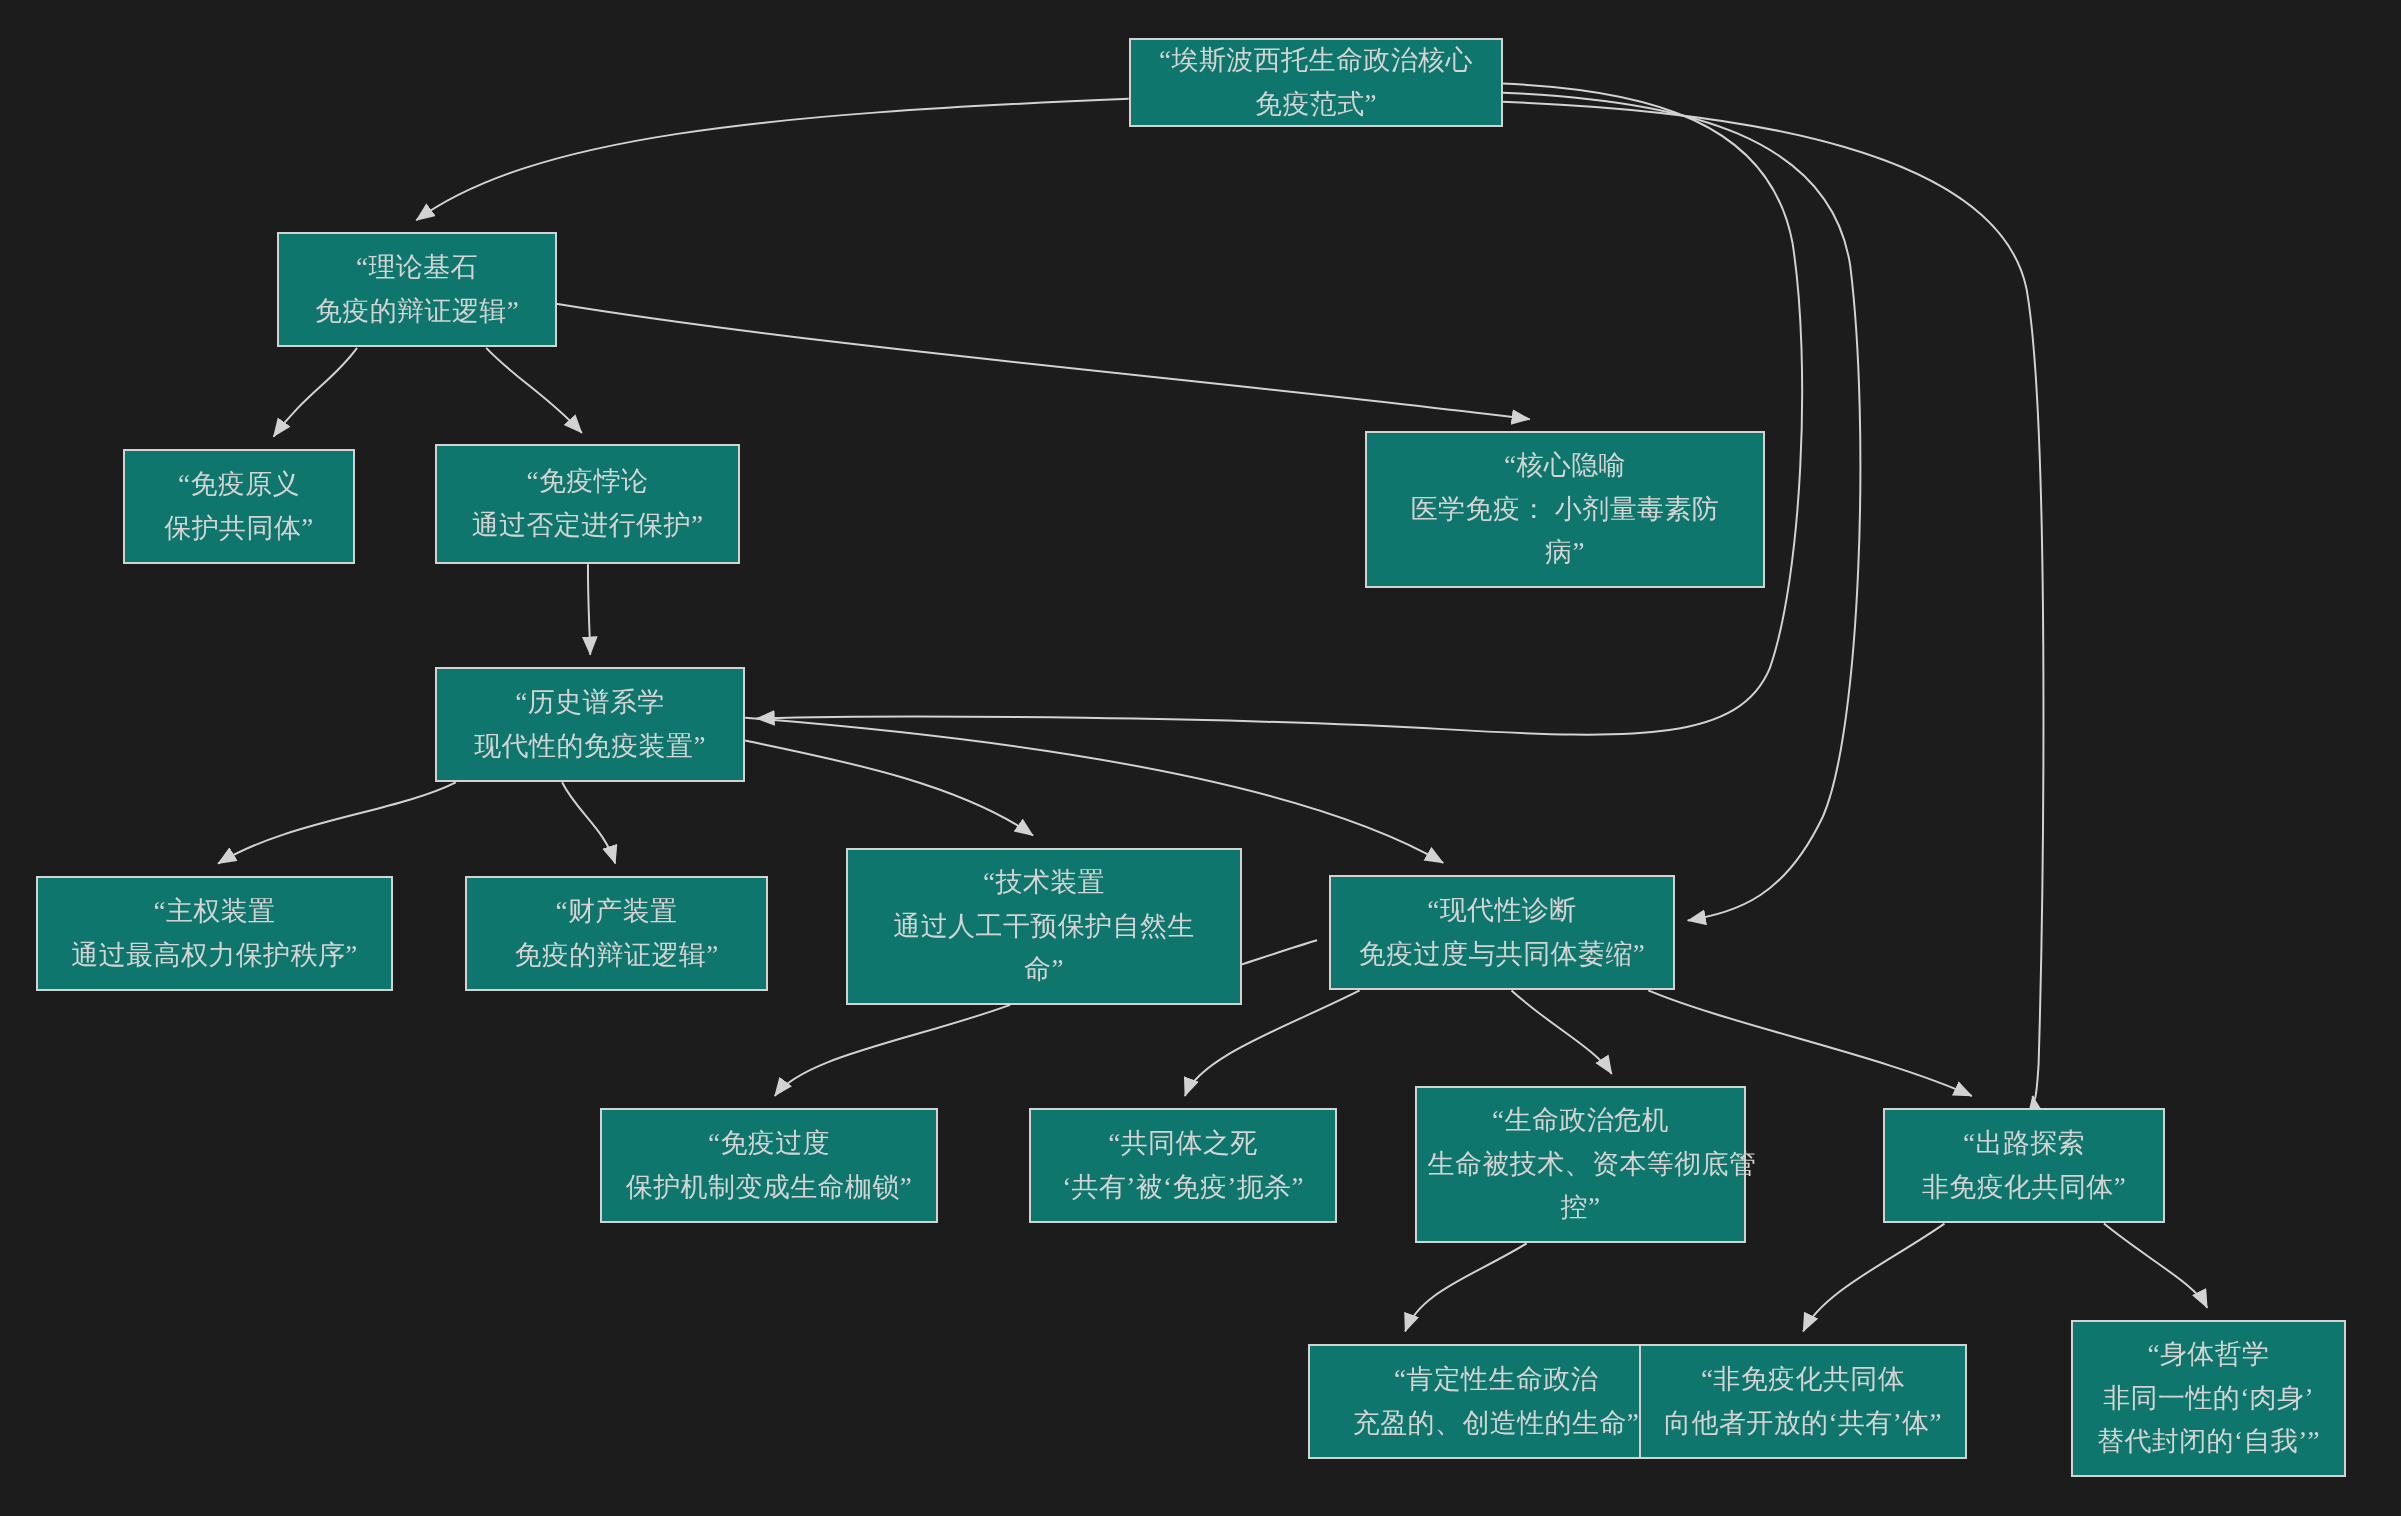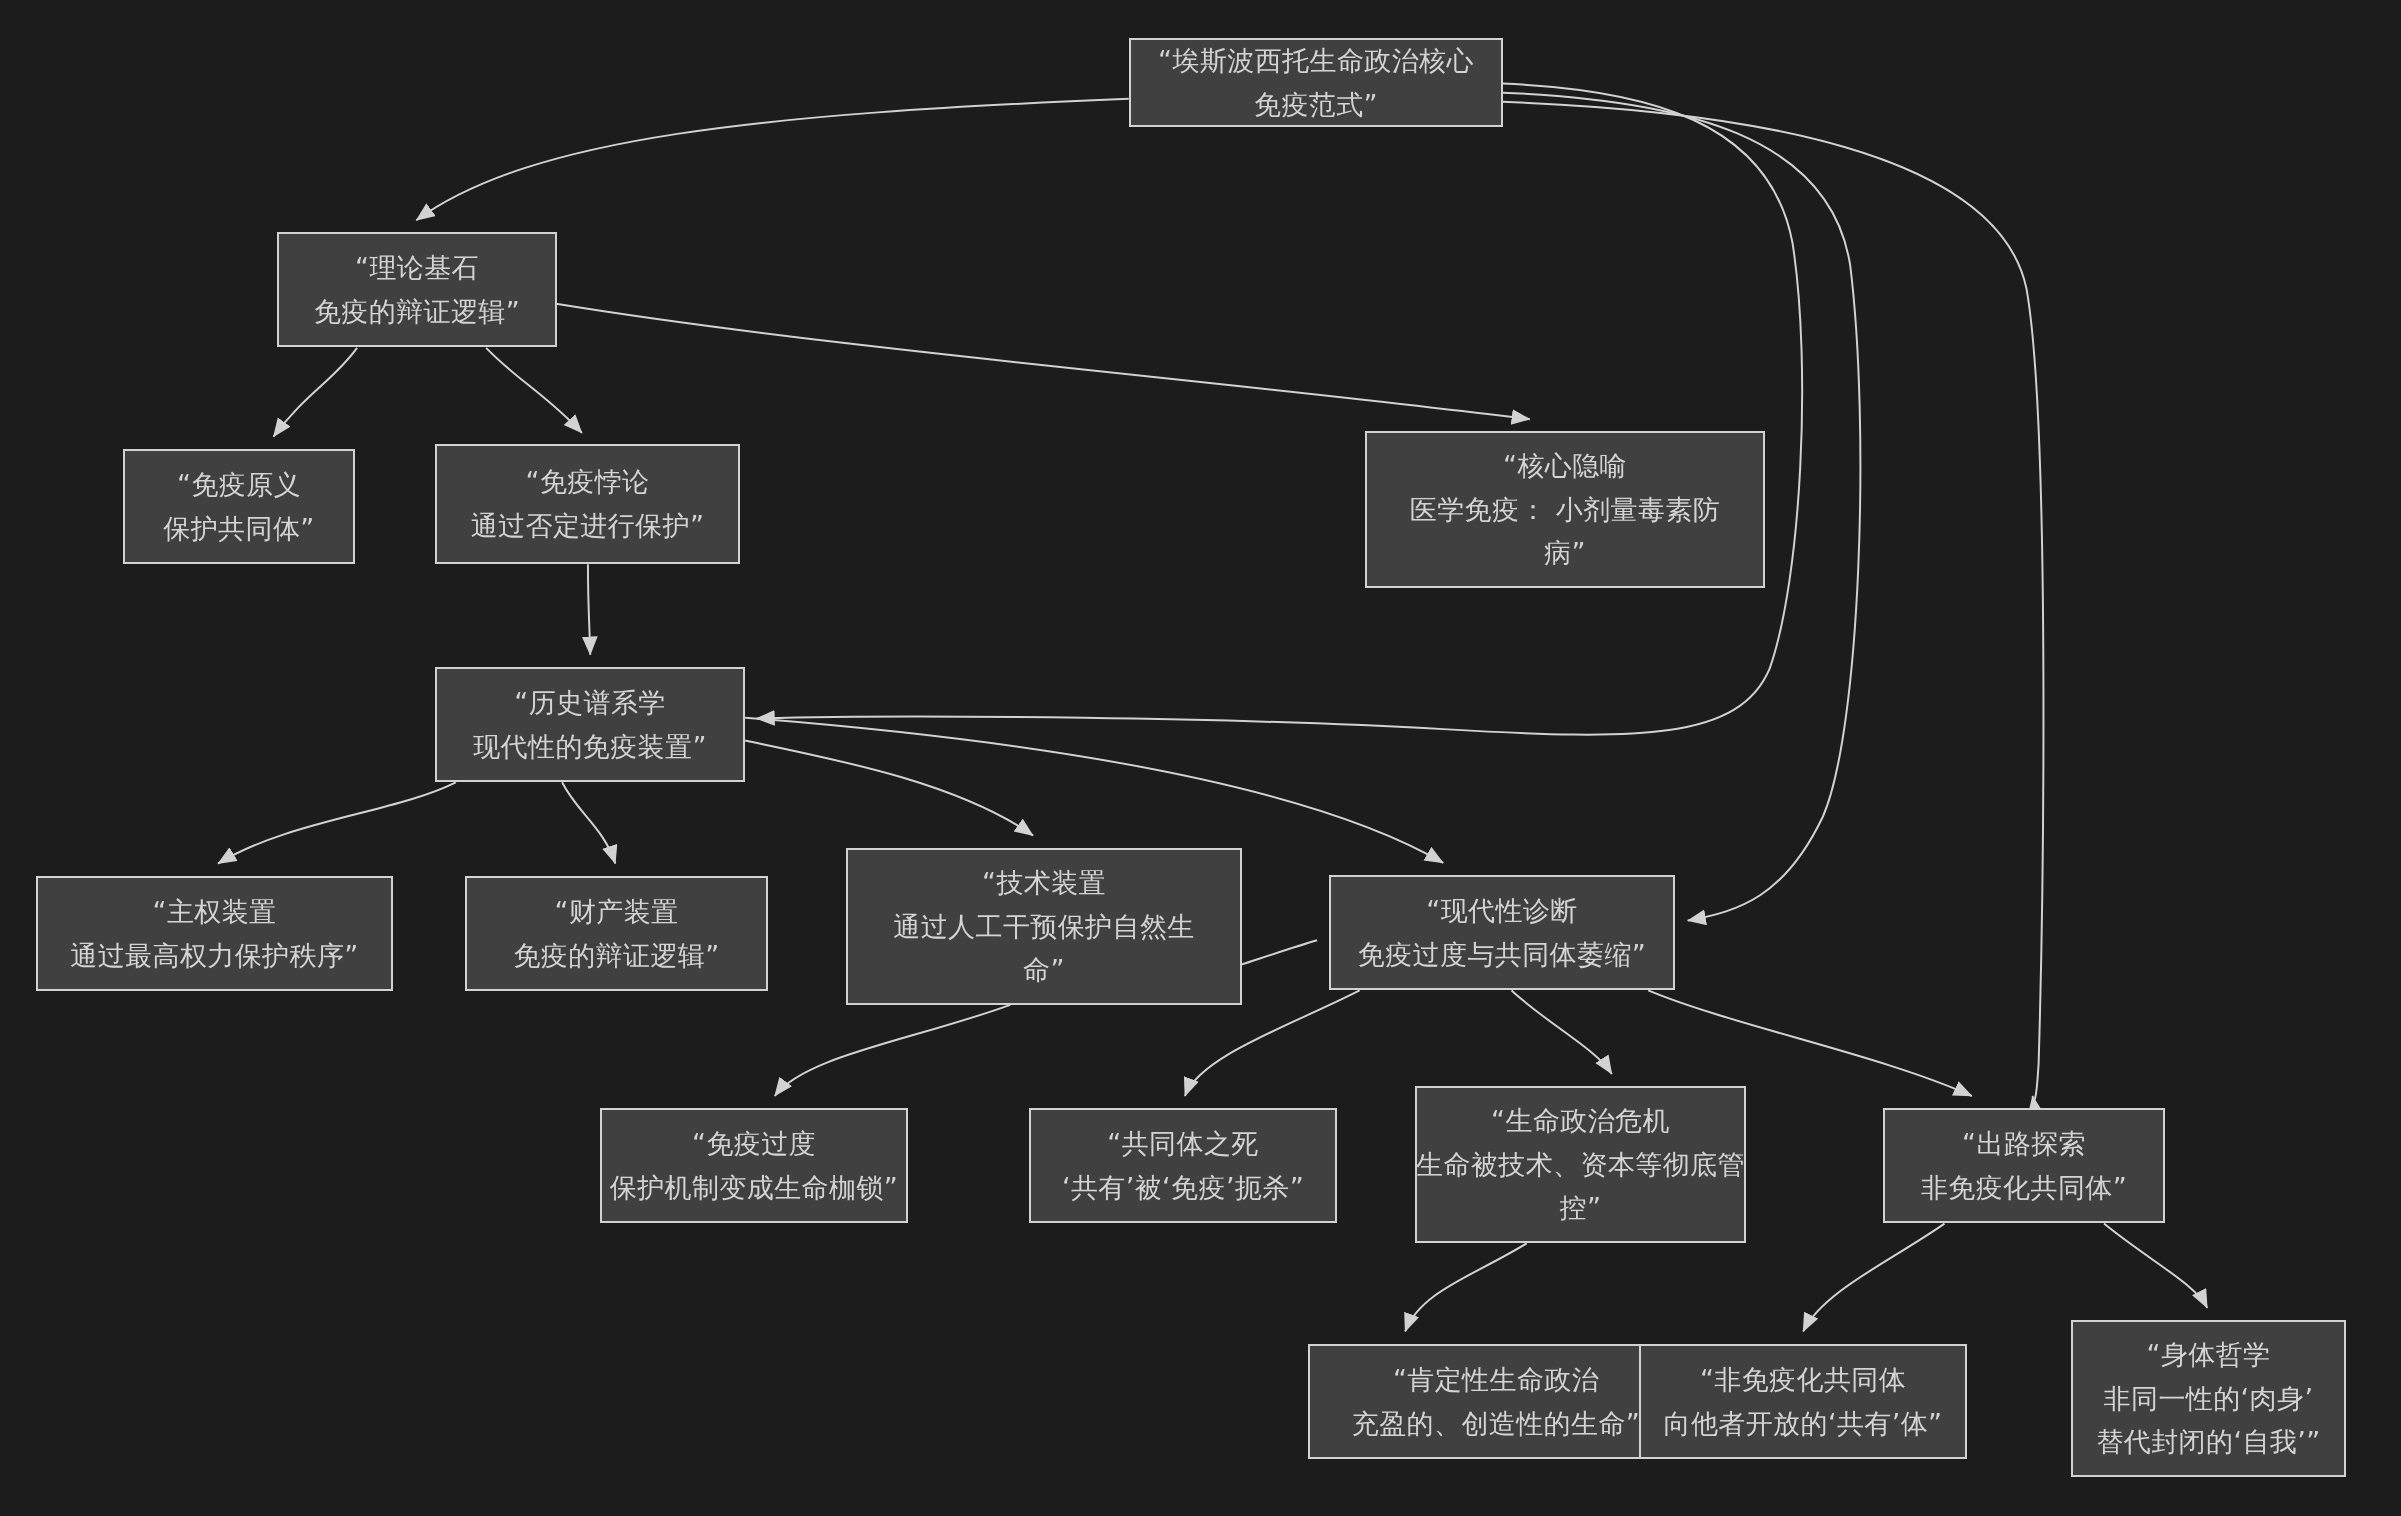--- a/index.html
+++ b/index.html
@@ -21,33 +21,33 @@
     position: absolute;
     left: 0;
     top: 0;
     width: 2401px;
     height: 1516px;
     pointer-events: none;
   }
   .node {
     position: absolute;
     box-sizing: border-box;
-    background: #404040;
+    background: #0f766e;
     border: 2.3px solid #d2d2d2;
     display: flex;
     flex-direction: column;
-    align-items: center;
     justify-content: center;
     text-align: center;
     color: #d4d4d4;
     font-size: 27px;
     line-height: 1.62;
     letter-spacing: 0.4px;
     padding: 4.6px 10.6px;
     z-index: 2;
+    font-family: Liberation Serif, serif;
   }
   .node .ln {
     display: block;
     white-space: nowrap;
   }
 </style>
 </head>
 <body>
 
 <div id="canvas">
@@ -140,21 +140,21 @@
     </div>
   <div class="node" style="left: 846px; top: 848px; width: 396px; height: 157px;">
       <span class="ln">“技术装置</span>
       <span class="ln">通过人工干预保护自然生</span>
       <span class="ln">命”</span>
     </div>
   <div class="node" style="left: 1329px; top: 875px; width: 346px; height: 115px;">
       <span class="ln">“现代性诊断</span>
       <span class="ln">免疫过度与共同体萎缩”</span>
     </div>
-  <div class="node" style="left: 600px; top: 1108px; width: 308px; height: 115px;">
+  <div class="node" style="left: 600px; top: 1108px; width: 338px; height: 115px;">
       <span class="ln">“免疫过度</span>
       <span class="ln">保护机制变成生命枷锁”</span>
     </div>
   <div class="node" style="left: 1029px; top: 1108px; width: 308px; height: 115px;">
       <span class="ln">“共同体之死</span>
       <span class="ln">‘共有’被‘免疫’扼杀”</span>
     </div>
   <div class="node" style="left: 1415px; top: 1086px; width: 331px; height: 157px;">
       <span class="ln">“生命政治危机</span>
       <span class="ln">生命被技术、资本等彻底管</span>

